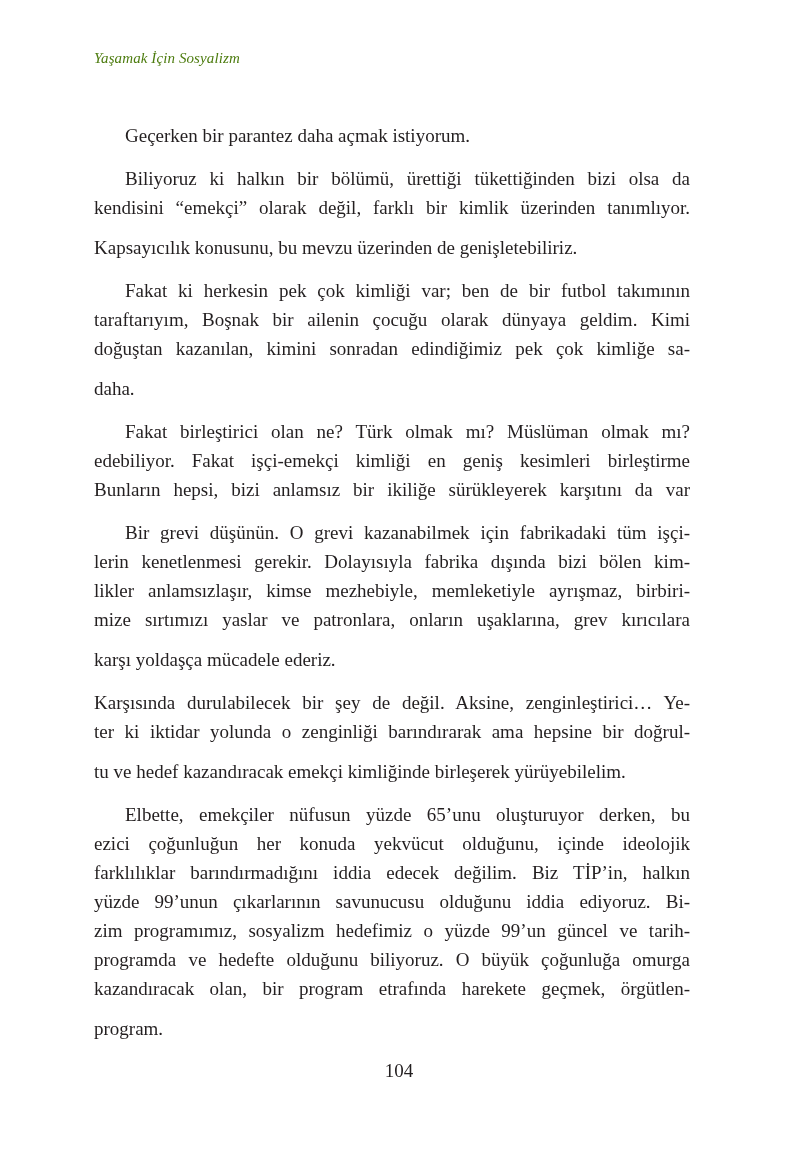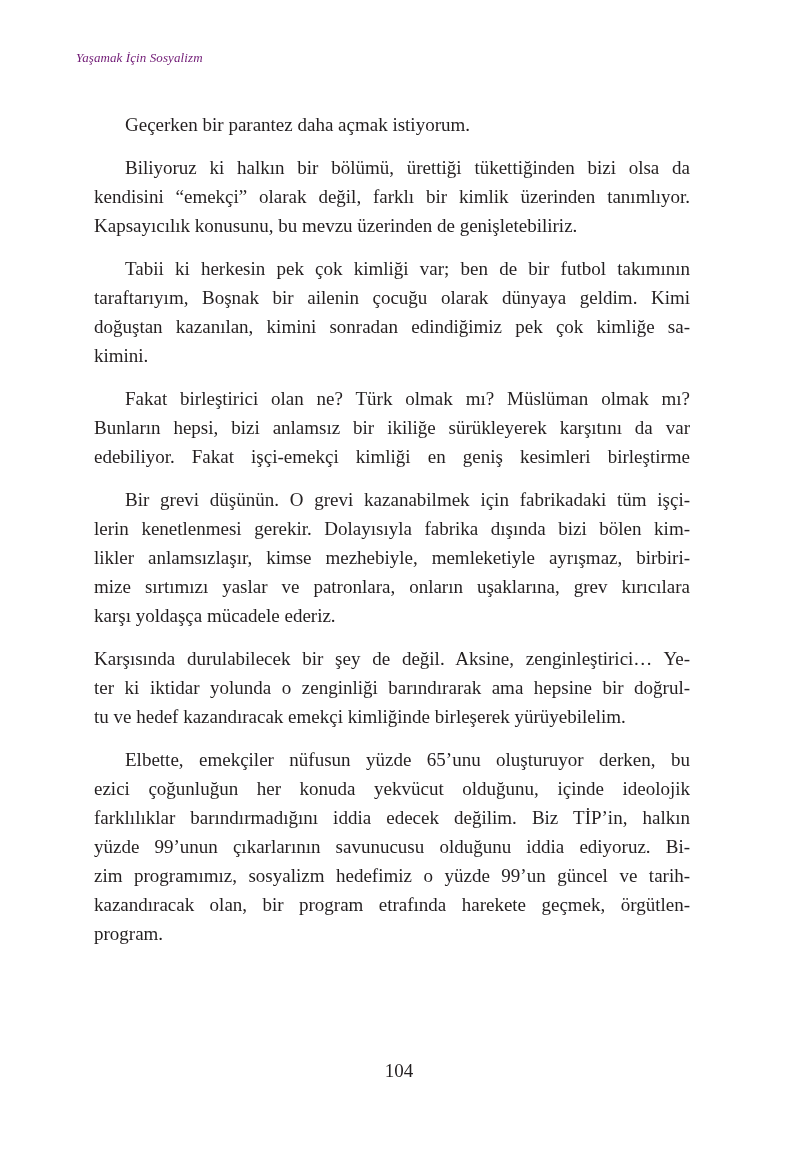--- a/index.html
+++ b/index.html
@@ -10,26 +10,26 @@
   body {
     width: 798px;
     height: 1152px;
     position: relative;
     overflow: hidden;
     font-family: "Liberation Serif", "DejaVu Serif", serif;
     color: #231f20;
   }
   .running-head {
     position: absolute;
-    left: 76px;
+    left: 94px;
     top: 50px;
     font-family: "Liberation Serif", serif;
     font-style: italic;
-    font-size: 13px;
-    color: #701a75;
+    font-size: 15px;
+    color: #4d7c0f;
     letter-spacing: 0.1px;
   }
   .text-block {
     position: absolute;
     left: 94px;
     top: 110px;
     width: 596px;
   }
   .para {
     margin: 0 0 14px 0;
@@ -39,20 +39,21 @@
     height: 29px;
     line-height: 29px;
     font-size: 19px;
     text-align: justify;
     text-align-last: justify;
     white-space: nowrap;
     overflow: visible;
   }
   .line.last {
     text-align-last: left;
+    margin-top: 11px;
   }
   .line.first {
     text-indent: 31px;
   }
   .page-number {
     position: absolute;
     left: 0;
     width: 798px;
     top: 1060px;
     text-align: center;
@@ -71,30 +72,30 @@
     <span class="line first last">Geçerken bir parantez daha açmak istiyorum.</span>
   </p>
 
   <p class="para">
     <span class="line first">Biliyoruz ki halkın bir bölümü, ürettiği tükettiğinden bizi olsa da</span>
     <span class="line">kendisini “emekçi” olarak değil, farklı bir kimlik üzerinden tanımlıyor.</span>
     <span class="line last">Kapsayıcılık konusunu, bu mevzu üzerinden de genişletebiliriz.</span>
   </p>
 
   <p class="para">
-    <span class="line first">Tabii ki herkesin pek çok kimliği var; ben de bir futbol takımının</span>
+    <span class="line first">Fakat ki herkesin pek çok kimliği var; ben de bir futbol takımının</span>
     <span class="line">taraftarıyım, Boşnak bir ailenin çocuğu olarak dünyaya geldim. Kimi</span>
     <span class="line">doğuştan kazanılan, kimini sonradan edindiğimiz pek çok kimliğe sa-</span>
-    <span class="line last">kimini.</span>
+    <span class="line last">daha.</span>
   </p>
 
   <p class="para">
     <span class="line first">Fakat birleştirici olan ne? Türk olmak mı? Müslüman olmak mı?</span>
+    <span class="line">edebiliyor. Fakat işçi-emekçi kimliği en geniş kesimleri birleştirme</span>
     <span class="line">Bunların hepsi, bizi anlamsız bir ikiliğe sürükleyerek karşıtını da var</span>
-    <span class="line">edebiliyor. Fakat işçi-emekçi kimliği en geniş kesimleri birleştirme</span>
   </p>
 
   <p class="para">
     <span class="line first">Bir grevi düşünün. O grevi kazanabilmek için fabrikadaki tüm işçi-</span>
     <span class="line">lerin kenetlenmesi gerekir. Dolayısıyla fabrika dışında bizi bölen kim-</span>
     <span class="line">likler anlamsızlaşır, kimse mezhebiyle, memleketiyle ayrışmaz, birbiri-</span>
     <span class="line">mize sırtımızı yaslar ve patronlara, onların uşaklarına, grev kırıcılara</span>
     <span class="line last">karşı yoldaşça mücadele ederiz.</span>
   </p>
 
@@ -103,19 +104,20 @@
     <span class="line">ter ki iktidar yolunda o zenginliği barındırarak ama hepsine bir doğrul-</span>
     <span class="line last">tu ve hedef kazandıracak emekçi kimliğinde birleşerek yürüyebilelim.</span>
   </p>
 
   <p class="para">
     <span class="line first">Elbette, emekçiler nüfusun yüzde 65’unu oluşturuyor derken, bu</span>
     <span class="line">ezici çoğunluğun her konuda yekvücut olduğunu, içinde ideolojik</span>
     <span class="line">farklılıklar barındırmadığını iddia edecek değilim. Biz TİP’in, halkın</span>
     <span class="line">yüzde 99’unun çıkarlarının savunucusu olduğunu iddia ediyoruz. Bi-</span>
     <span class="line">zim programımız, sosyalizm hedefimiz o yüzde 99’un güncel ve tarih-</span>
+    <span class="line">programda ve hedefte olduğunu biliyoruz. O büyük çoğunluğa omurga</span>
     <span class="line">kazandıracak olan, bir program etrafında harekete geçmek, örgütlen-</span>
     <span class="line last">program.</span>
   </p>
 
 </div>
 
 <div class="page-number">104</div>
 
 </body></html>

